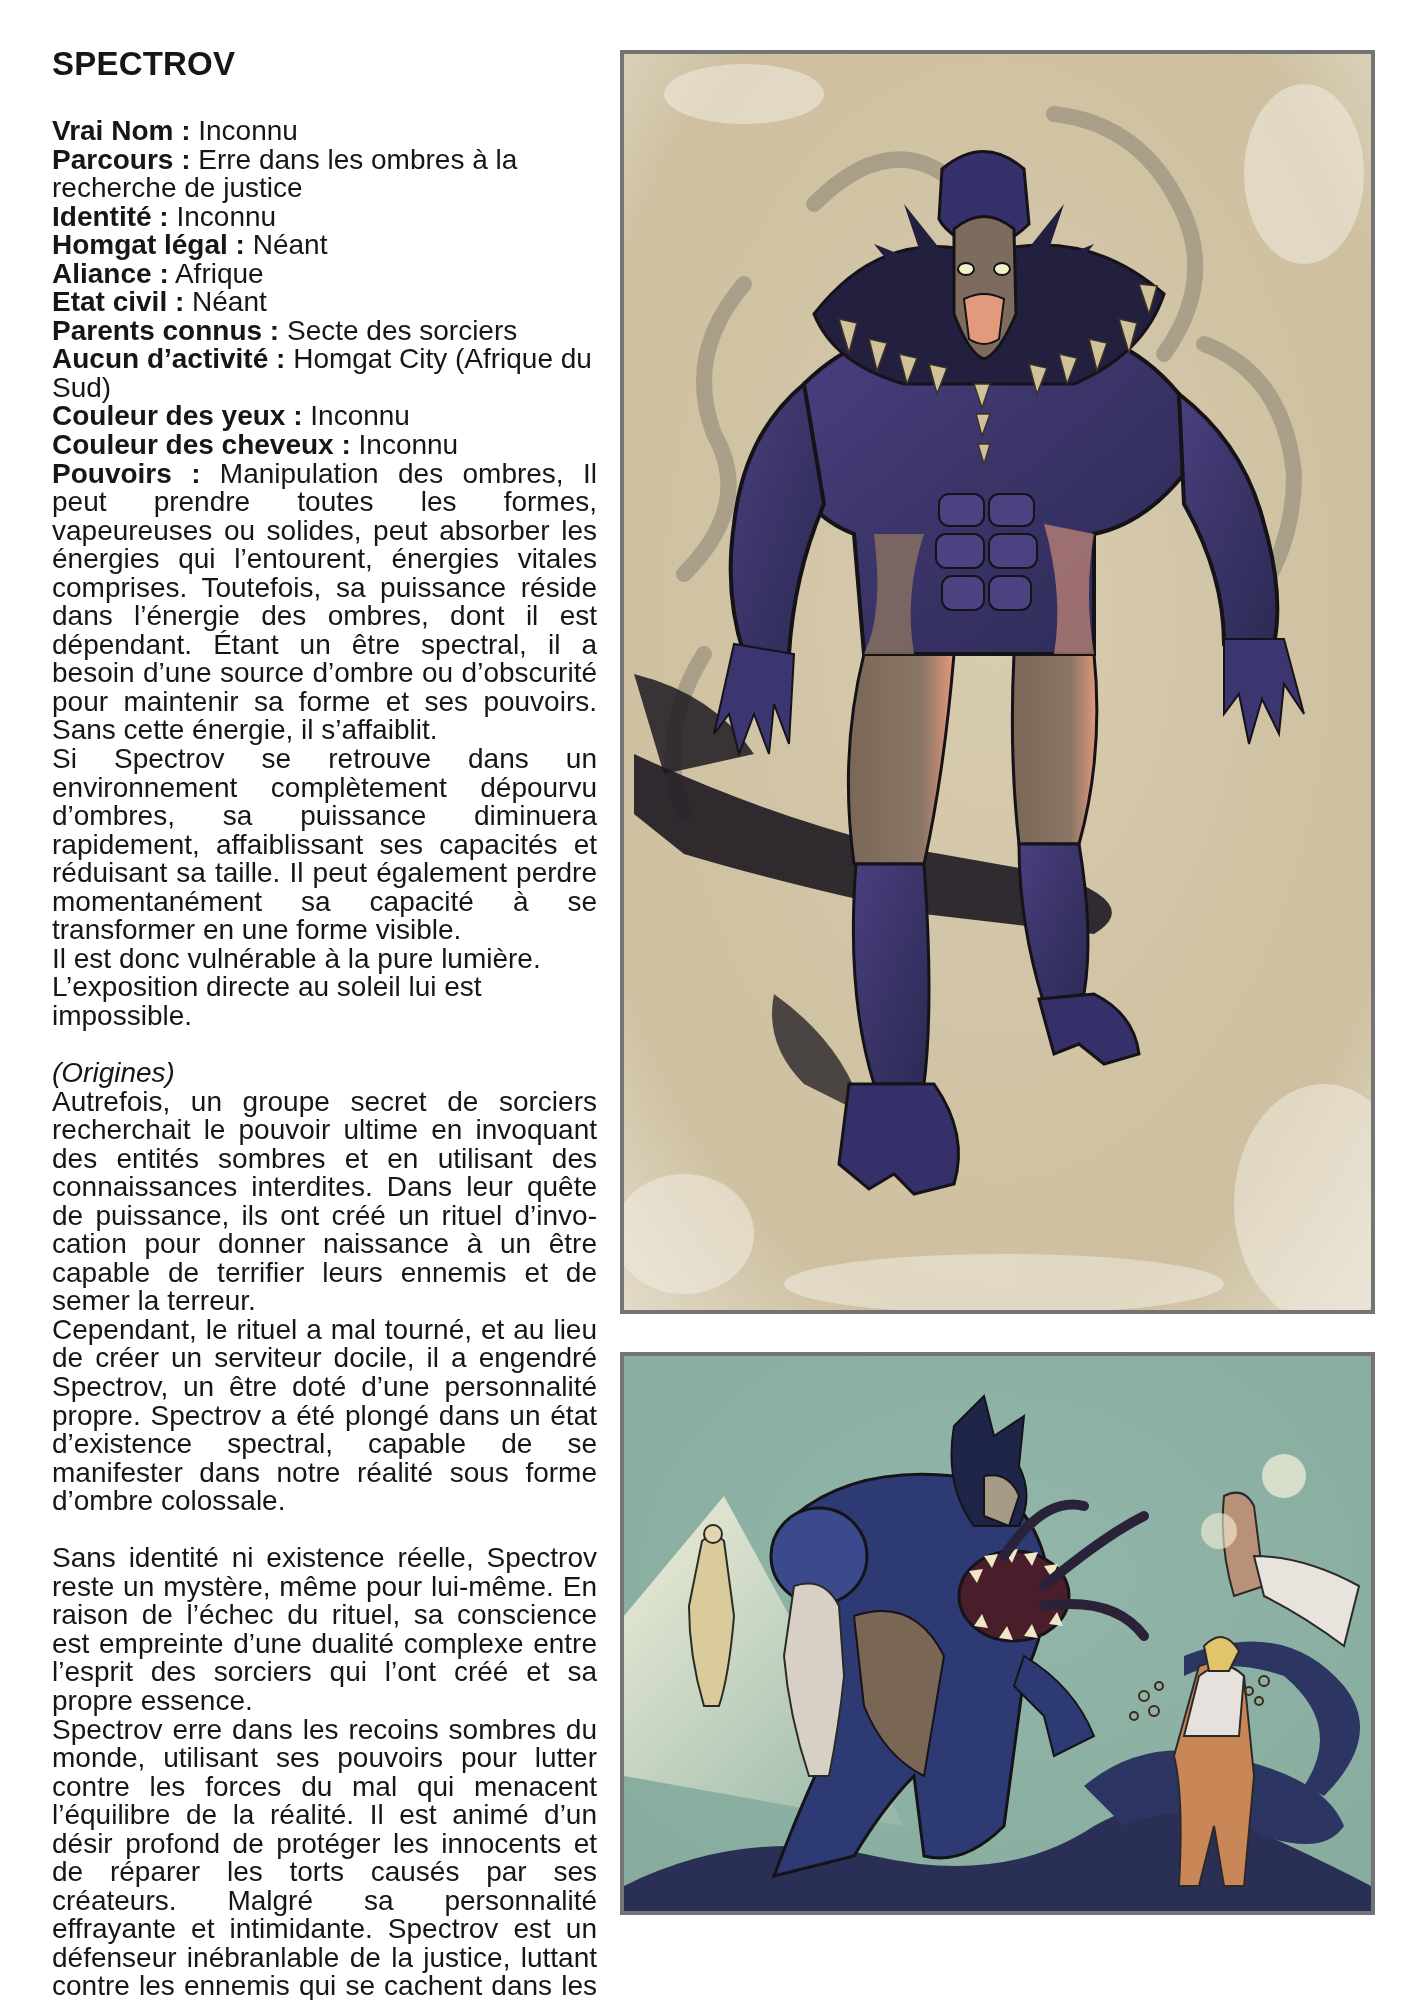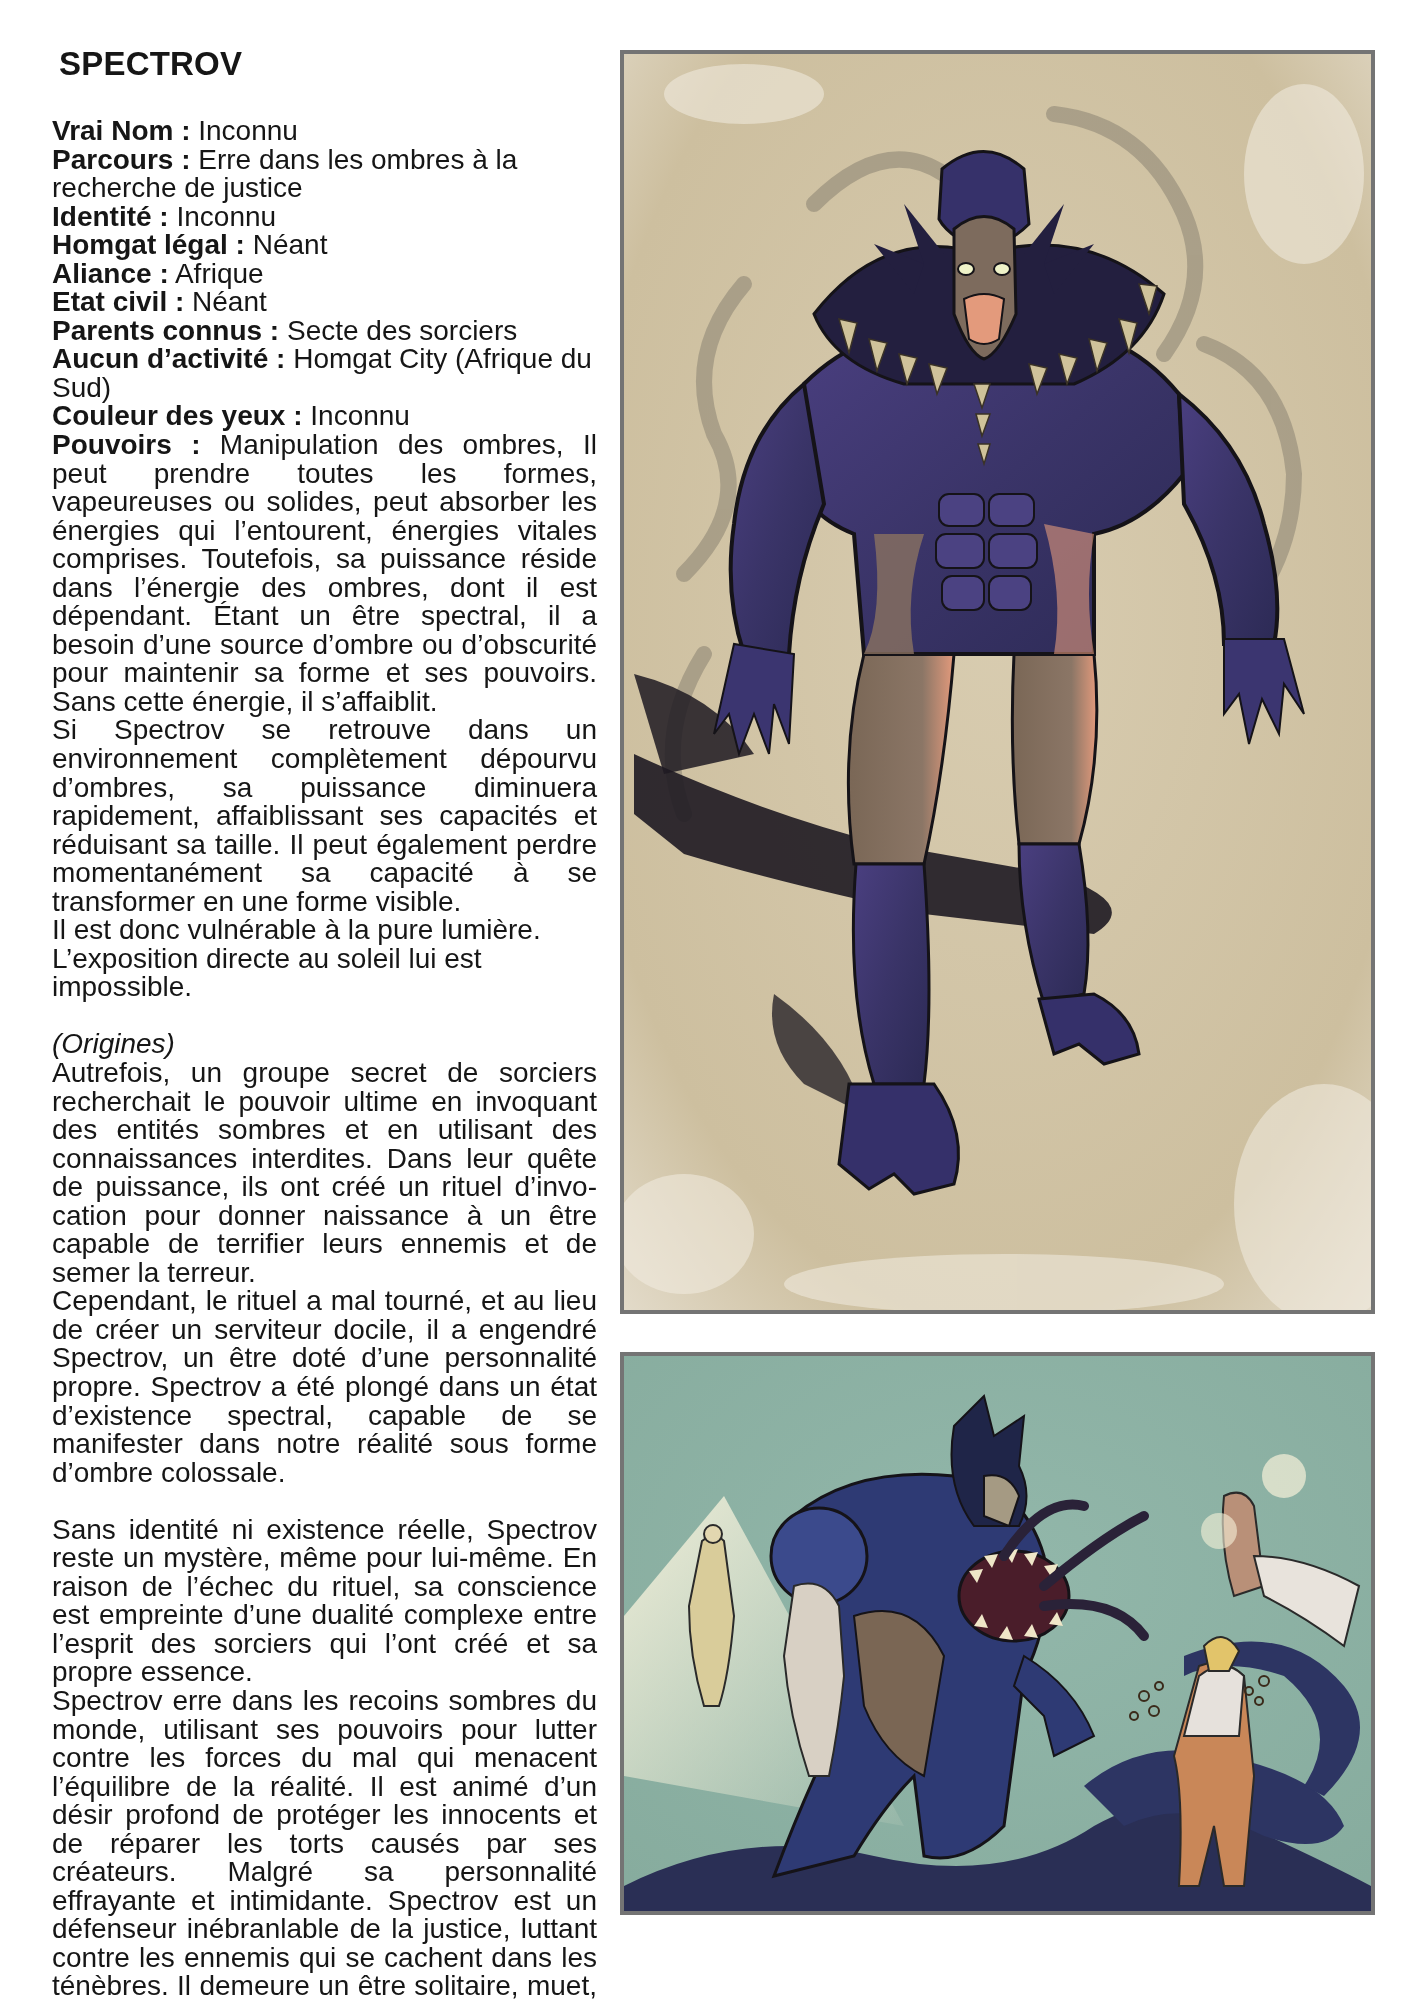--- a/index.html
+++ b/index.html
@@ -1,18 +1,18 @@
 <!DOCTYPE html>
 <html><head>
   <meta charset="utf-8">
   <style>
     html, body { margin: 0; padding: 0; background: #ffffff; }
     body { width: 1414px; height: 2000px; position: relative; overflow: hidden;
       font-family: "Liberation Sans", "DejaVu Sans", sans-serif; color: #161616; }
-    .title { position: absolute; left: 59px; top: 44px; margin: 0;
+    .title { position: absolute; left: 52px; top: 44px; margin: 0;
       font-size: 33px; font-weight: bold; letter-spacing: 0.2px; line-height: 40px; }
     .col { position: absolute; left: 52px; top: 117px; width: 545px;
       font-size: 28px; line-height: 28.55px; }
     .col p { margin: 0; }
     .col .just { text-align: justify; hyphens: manual; }
     .kv b { font-weight: bold; }
     .gap { height: 28.5px; }
     .italic { font-style: italic; }
     .frame { position: absolute; box-sizing: border-box; border: 4px solid #747474; overflow: hidden; }
     .frame svg { display: block; width: 100%; height: 100%; }
@@ -28,20 +28,21 @@
   <div>
     <p class="kv"><b>Vrai Nom :</b> <span>Inconnu</span></p>
     <p class="kv"><b>Parcours :</b> <span>Erre dans les ombres à la recherche de justice</span></p>
     <p class="kv"><b>Identité :</b> <span>Inconnu</span></p>
     <p class="kv"><b>Homgat légal :</b> <span>Néant</span></p>
     <p class="kv"><b>Aliance :</b> <span>Afrique</span></p>
     <p class="kv"><b>Etat civil :</b> <span>Néant</span></p>
     <p class="kv"><b>Parents connus :</b> <span>Secte des sorciers</span></p>
     <p class="kv"><b>Aucun d’activité :</b> <span>Homgat City (Afrique du Sud)</span></p>
     <p class="kv"><b>Couleur des yeux :</b> <span>Inconnu</span></p>
+    <p class="kv"><b>Couleur des cheveux :</b> <span>Inconnu</span></p>
   </div>
 
   <div>
     <p class="just kv"><b>Pouvoirs :</b> <span>Manipulation des ombres, Il peut prendre toutes les formes, vapeureuses ou solides, peut ab­sorber les énergies qui l’entourent, énergies vitales comprises. Toutefois, sa puissance réside dans l’énergie des ombres, dont il est dépendant. Étant un être spectral, il a besoin d’une source d’ombre ou d’obscurité pour maintenir sa forme et ses pouvoirs. Sans cette énergie, il s’affaiblit.</span></p>
     <p class="just">Si Spectrov se retrouve dans un environnement complètement dépourvu d’ombres, sa puissance diminuera rapidement, affaiblissant ses capacités et réduisant sa taille. Il peut également perdre momen­tanément sa capacité à se transformer en une forme visible.</p>
     <p>Il est donc vulnérable à la pure lumière. L’exposition directe au soleil lui est impossible.</p>
   </div>
 
   <div class="gap"></div>
 

